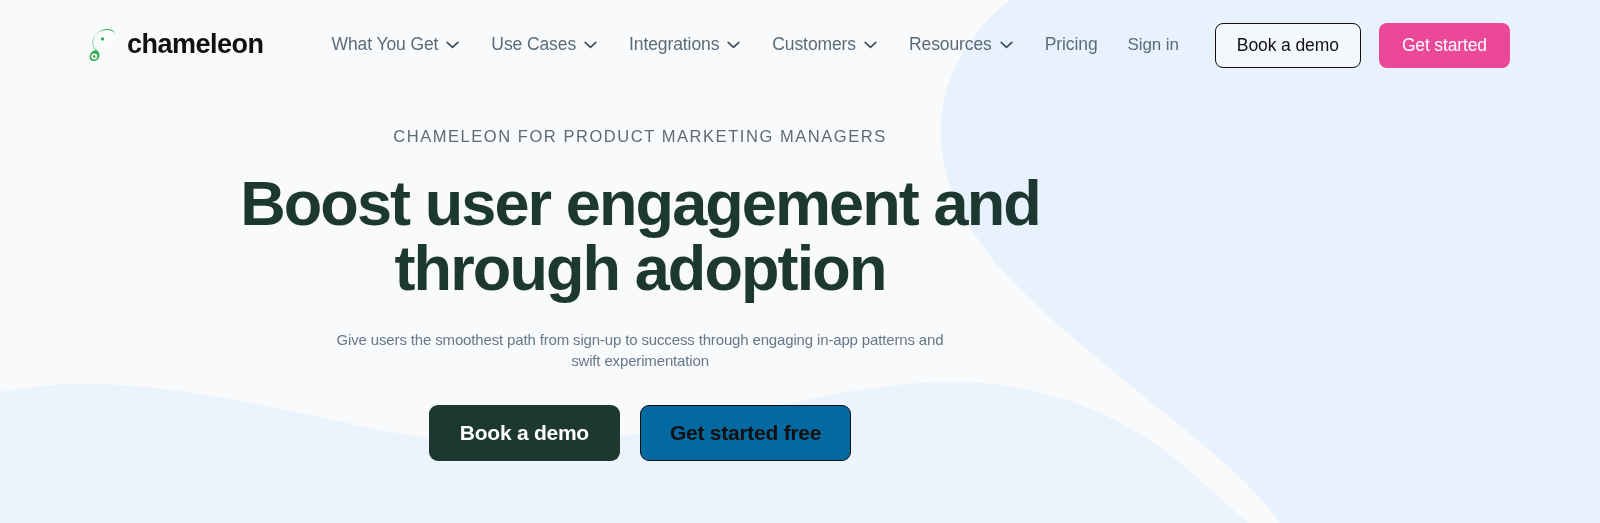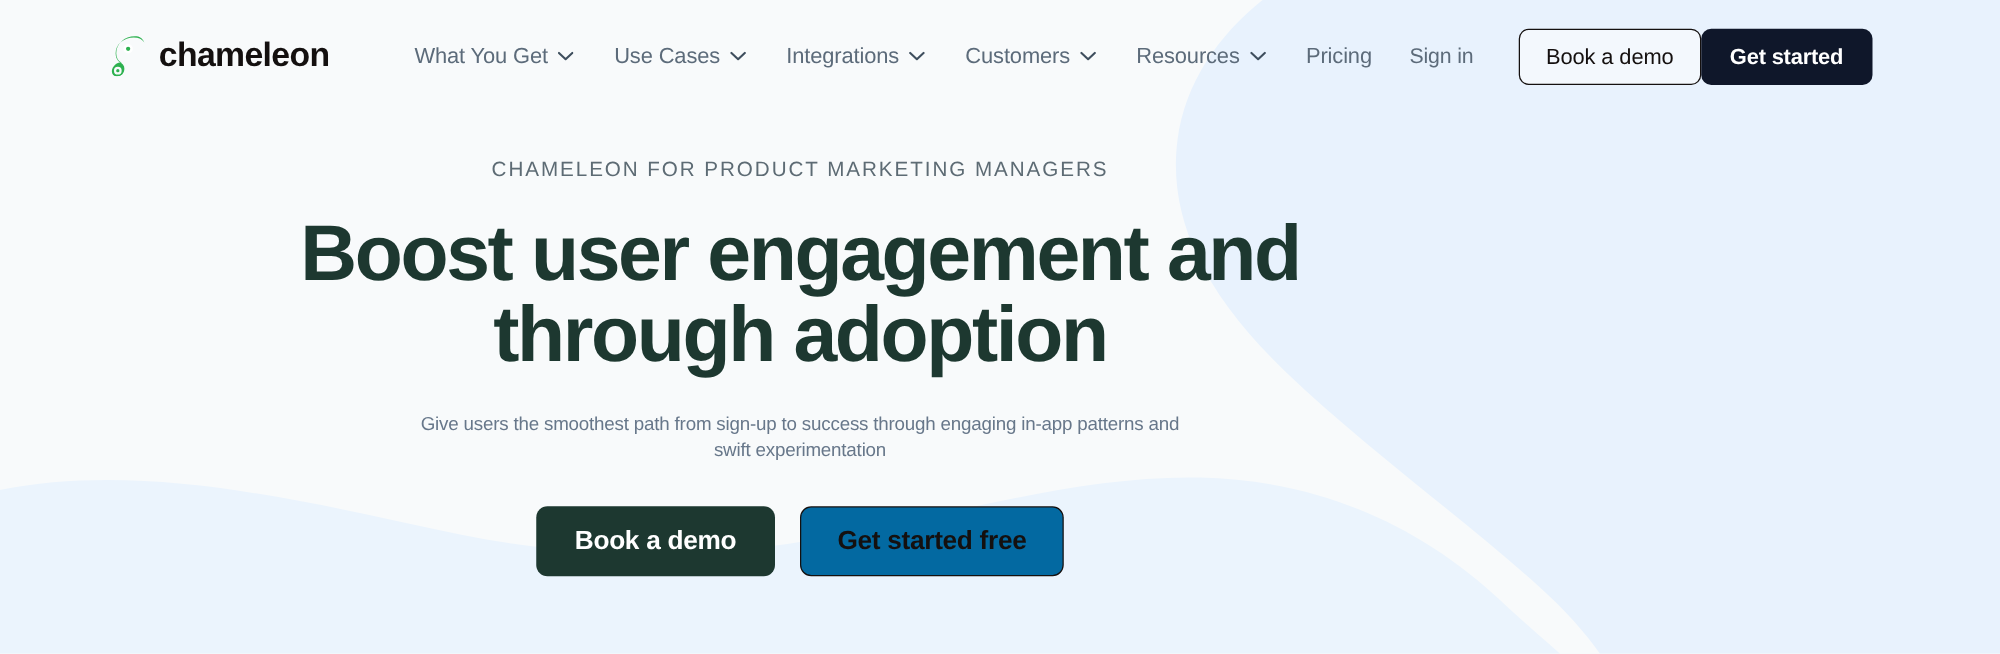--- a/index.html
+++ b/index.html
@@ -126,25 +126,26 @@
     border: 1.6px solid #14100f;
     background: #f3f8fd;
     color: #14100f;
     font-size: 17.5px;
     font-weight: 400;
     letter-spacing: -0.1px;
   }
   .btn-primary-header {
     height: 45px;
     padding: 0 23px;
+    margin-left: 18px;
     border-radius: 8px;
-    background: #0f172a;
+    background: #ec4899;
     color: #ffffff;
     font-size: 17.5px;
-    font-weight: 700;
+    font-weight: 400;
     letter-spacing: -0.15px;
   }
 
   
   .hero {
     position: absolute;
     top: 90px;
     left: 0;
     width: 1280px;
     text-align: center;

